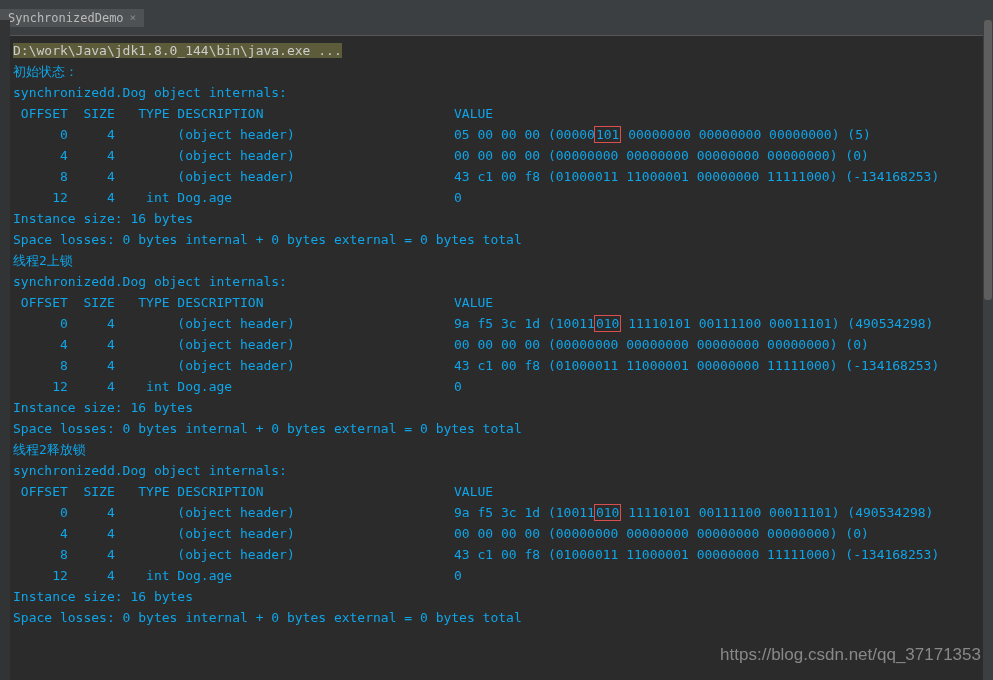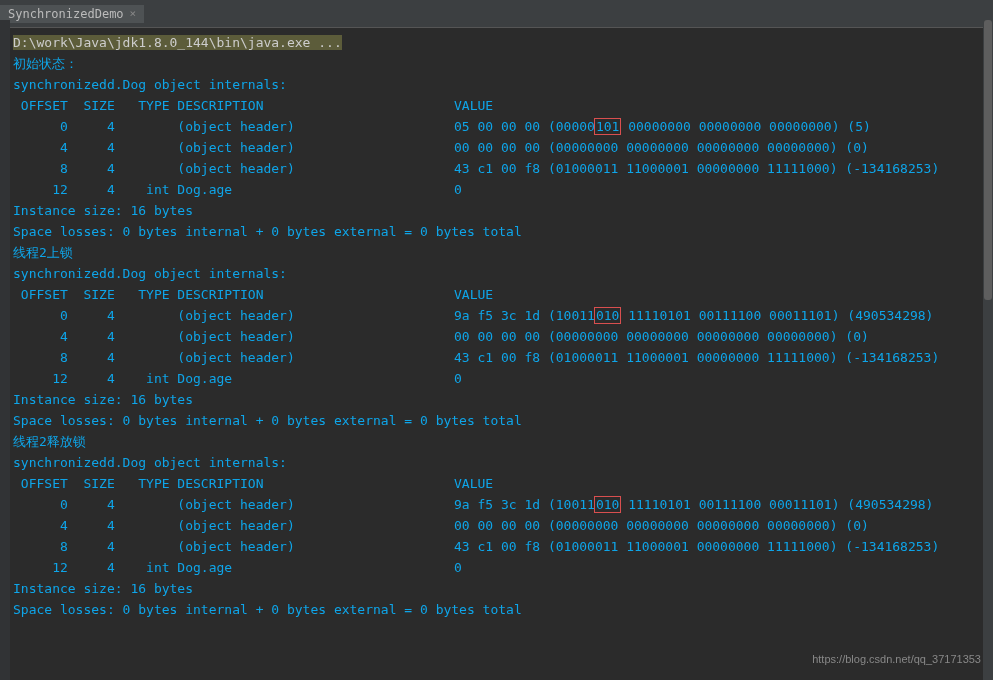--- a/index.html
+++ b/index.html
@@ -15,21 +15,21 @@
       width: 993px;
       height: 680px;
       overflow: hidden;
       position: relative;
     }
     .tab-bar {
       background: #3c3f41;
       border-bottom: 1px solid #555;
       display: flex;
       align-items: center;
-      height: 28px;
+      height: 36px;
     }
     .tab {
       background: #4e5254;
       color: #bbbbbb;
       padding: 2px 8px;
       font-size: 12px;
       display: flex;
       align-items: center;
       gap: 6px;
     }
@@ -55,21 +55,21 @@
     .highlight-red {
       border: 1px solid #d94f4f;
       padding: 0 1px;
       margin: 15px -1px;
     }
     .watermark {
       position: absolute;
       bottom: 15px;
       right: 12px;
       color: #888888;
-      font-size: 11px;
+      font-size: 17px;
       font-family: sans-serif;
     }
     .scrollbar-v {
       position: absolute;
       right: 0;
       top: 20px;
       bottom: 0;
       width: 10px;
       background: #3c3f41;
     }

